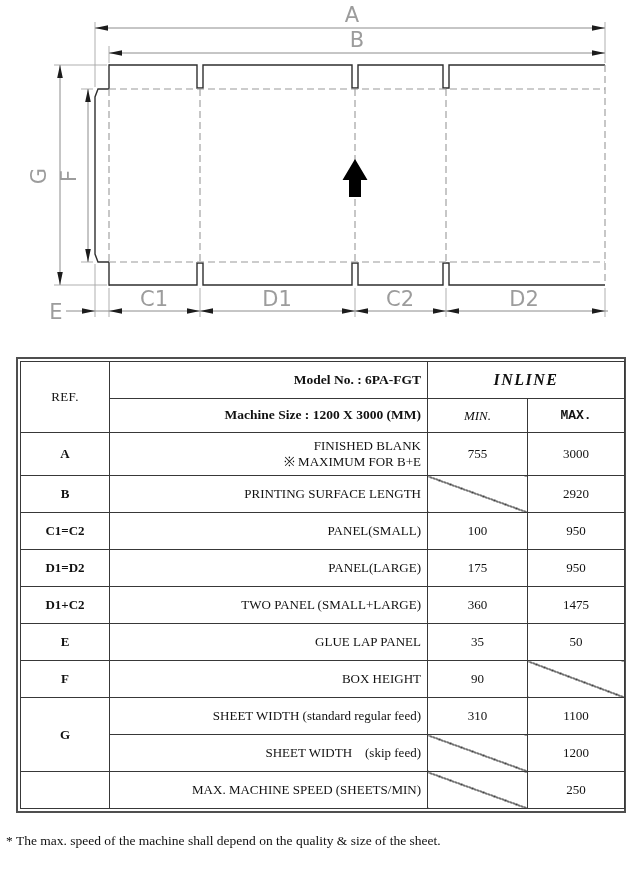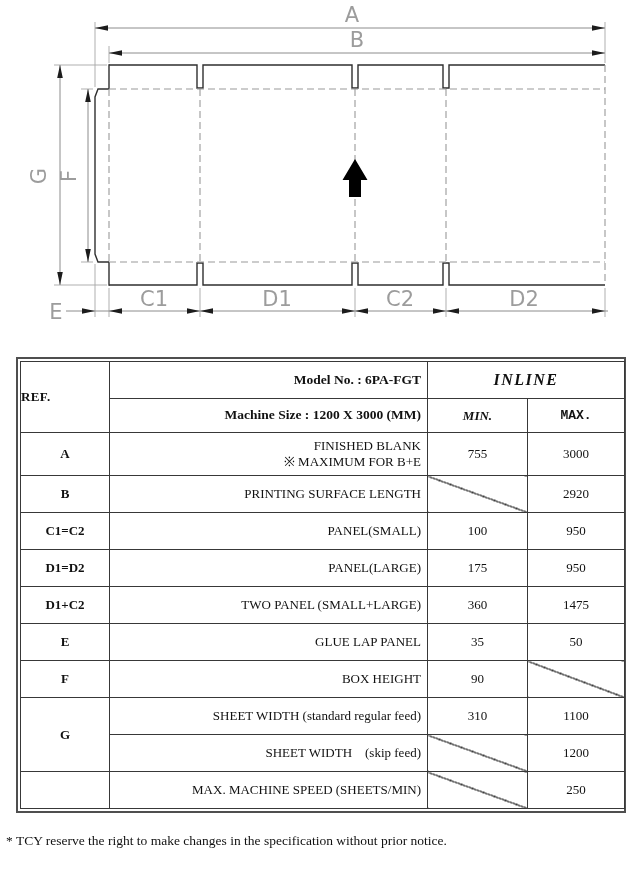--- a/index.html
+++ b/index.html
@@ -19,25 +19,25 @@
   
   .table-wrap{
     position:absolute;left:16px;top:357px;width:610px;box-sizing:border-box;
     border:2px solid #4f4f4f;padding:2px;background:#fff;
   }
   table{border-collapse:collapse;table-layout:fixed;width:100%;}
   col.c-ref{width:89px;} col.c-desc{width:318px;} col.c-min{width:100px;} col.c-max{width:97px;}
   td{border:1px solid #383838;font-size:13px;vertical-align:middle;padding:0;overflow:hidden;}
   .hr1{height:37px;} .hr2{height:34px;} .r-a{height:43px;} .r-n{height:37px;}
   .ref{text-align:center;font-weight:bold;}
-  .refhead{font-weight:bold;letter-spacing:0.4px;text-align:left;}
+  .refhead{font-weight:normal;letter-spacing:0.4px;text-align:center;}
   .desc{text-align:right;padding:2px 6px;white-space:pre-wrap;line-height:1.25;}
   .model{font-weight:bold;font-size:13.5px;}
   .inlineh{text-align:center;font-weight:bold;font-style:italic;font-size:16px;letter-spacing:1.5px;}
-  .minh{text-align:center;font-weight:bold;font-style:italic;}
+  .minh{text-align:center;font-weight:normal;font-style:italic;}
   .maxh{text-align:center;font-weight:bold;font-family:Liberation Mono, monospace;}
   .val{text-align:center;}
   .slash{
     background-image:linear-gradient(to top right,
       transparent calc(50% - 0.7px), #3d3d3d calc(50% - 0.7px),
       #3d3d3d calc(50% + 0.7px), transparent calc(50% + 0.7px));
   }
   
   .footnotes{position:absolute;left:6px;top:830px;font-size:13.5px;line-height:21px;}
 </style>
@@ -200,14 +200,14 @@
         <td class="ref"></td>
         <td class="desc">MAX. MACHINE SPEED (SHEETS/MIN)</td>
         <td class="val slash"></td>
         <td class="val">250</td>
       </tr>
     </tbody>
   </table>
 </div>
 
 <div class="footnotes">
-  <div>* TCY reserve the right to make changes in the specification without prior notice.</div>
+  <div>* The max. speed of the machine shall depend on the quality &amp; size of the sheet.</div>
 </div>
 
 </body></html>

